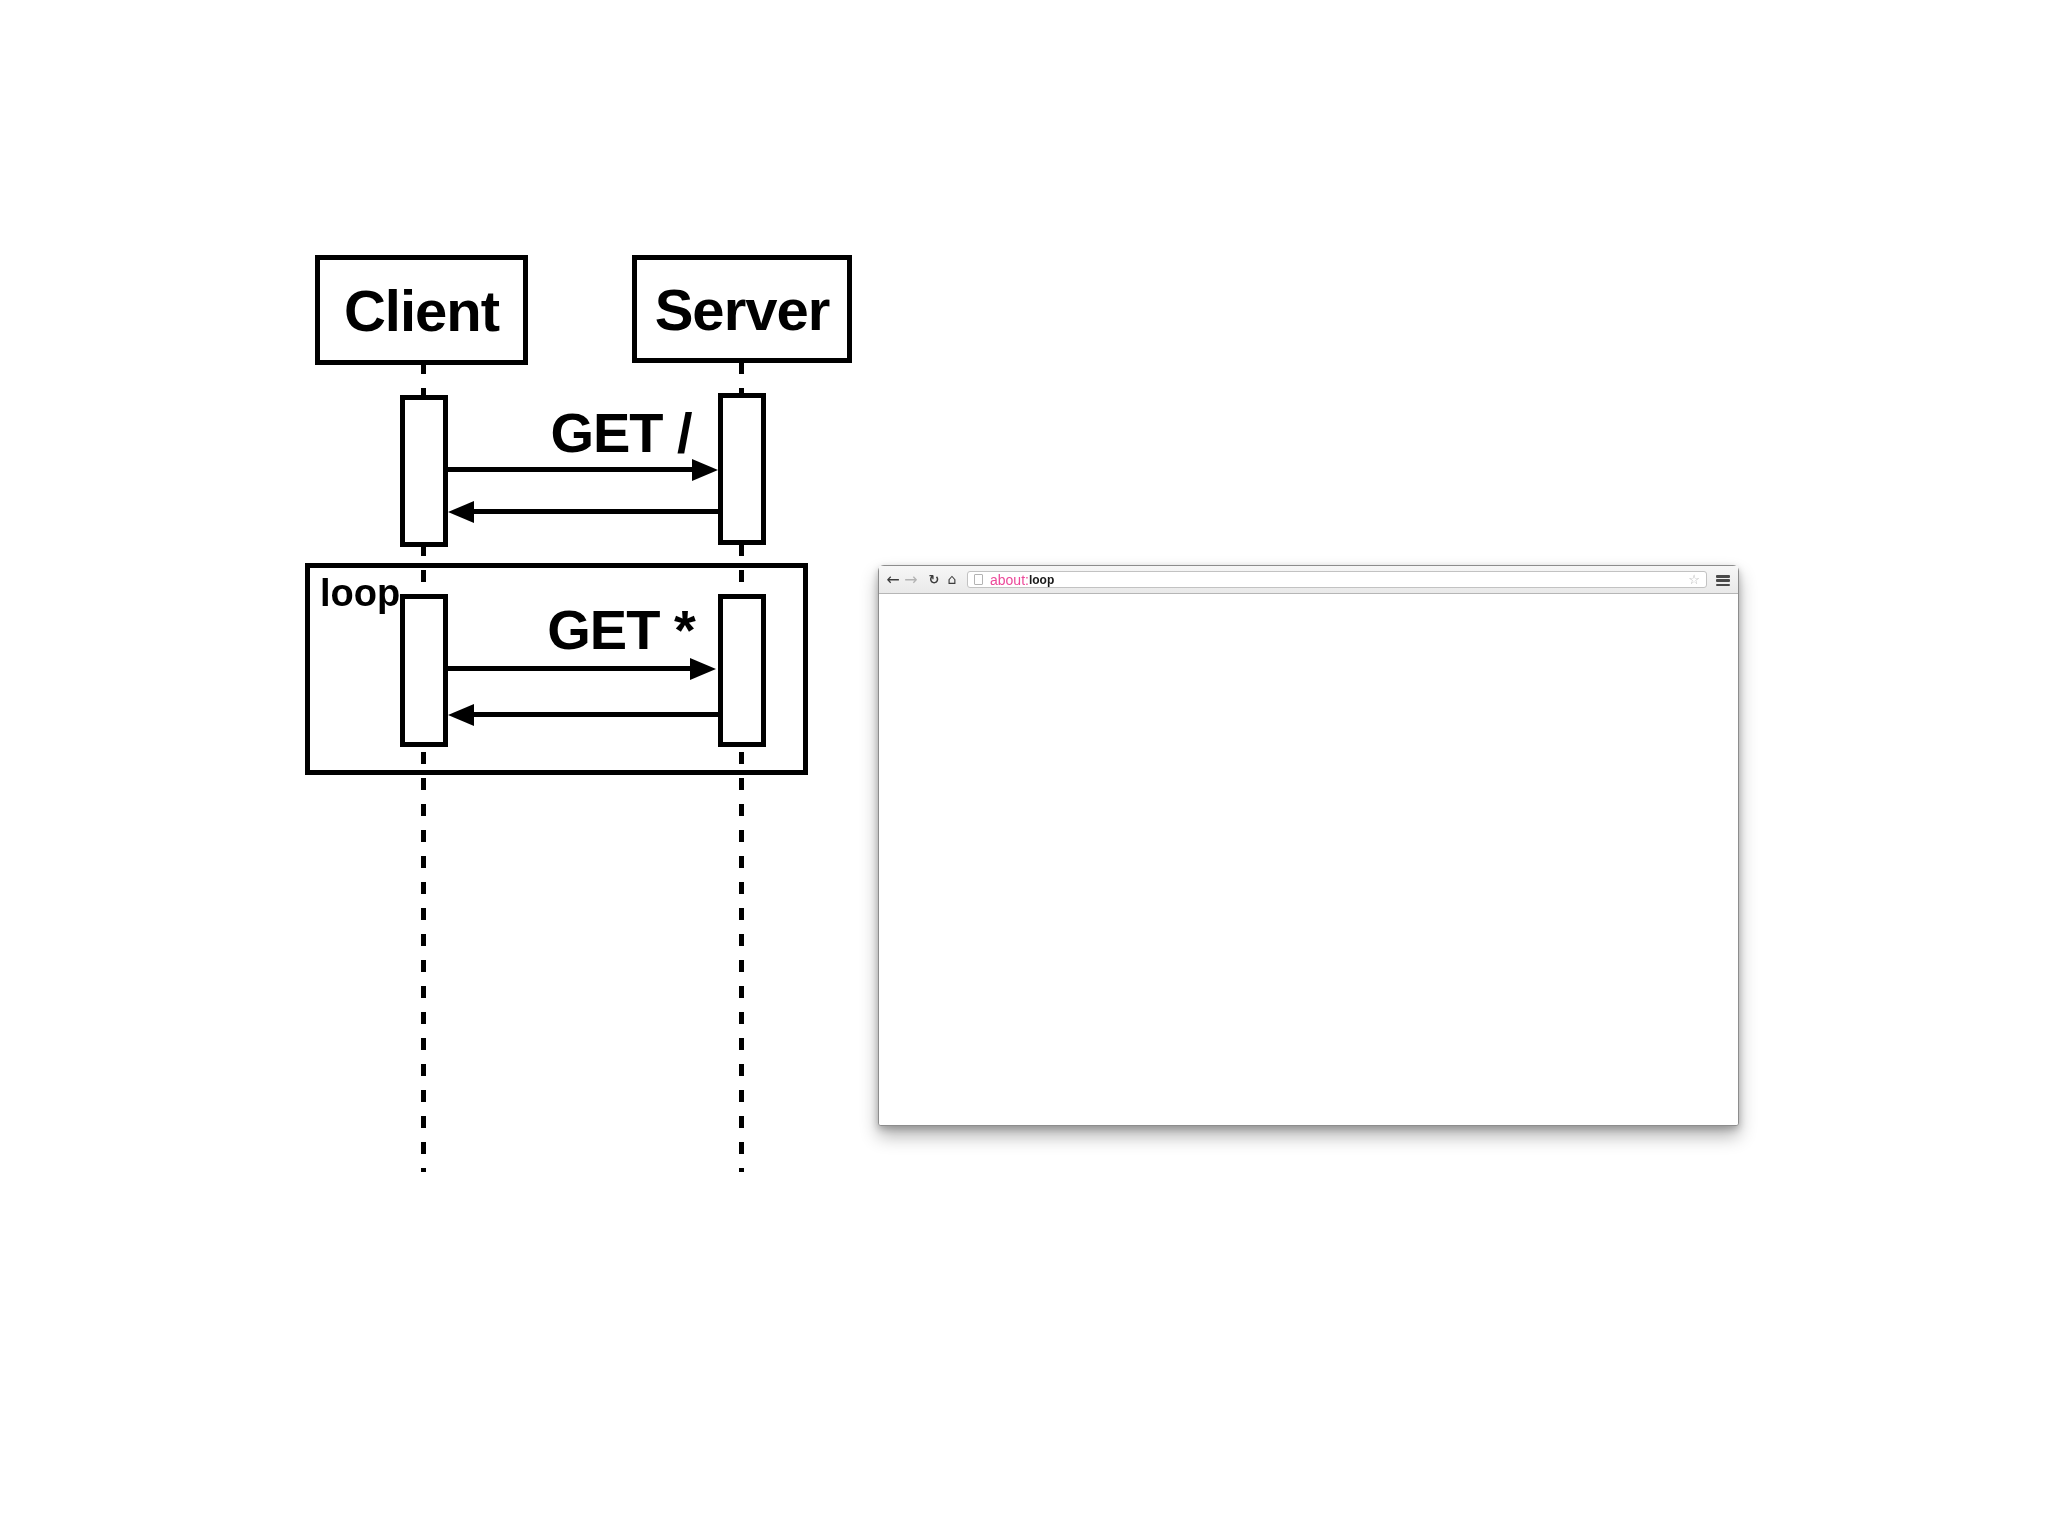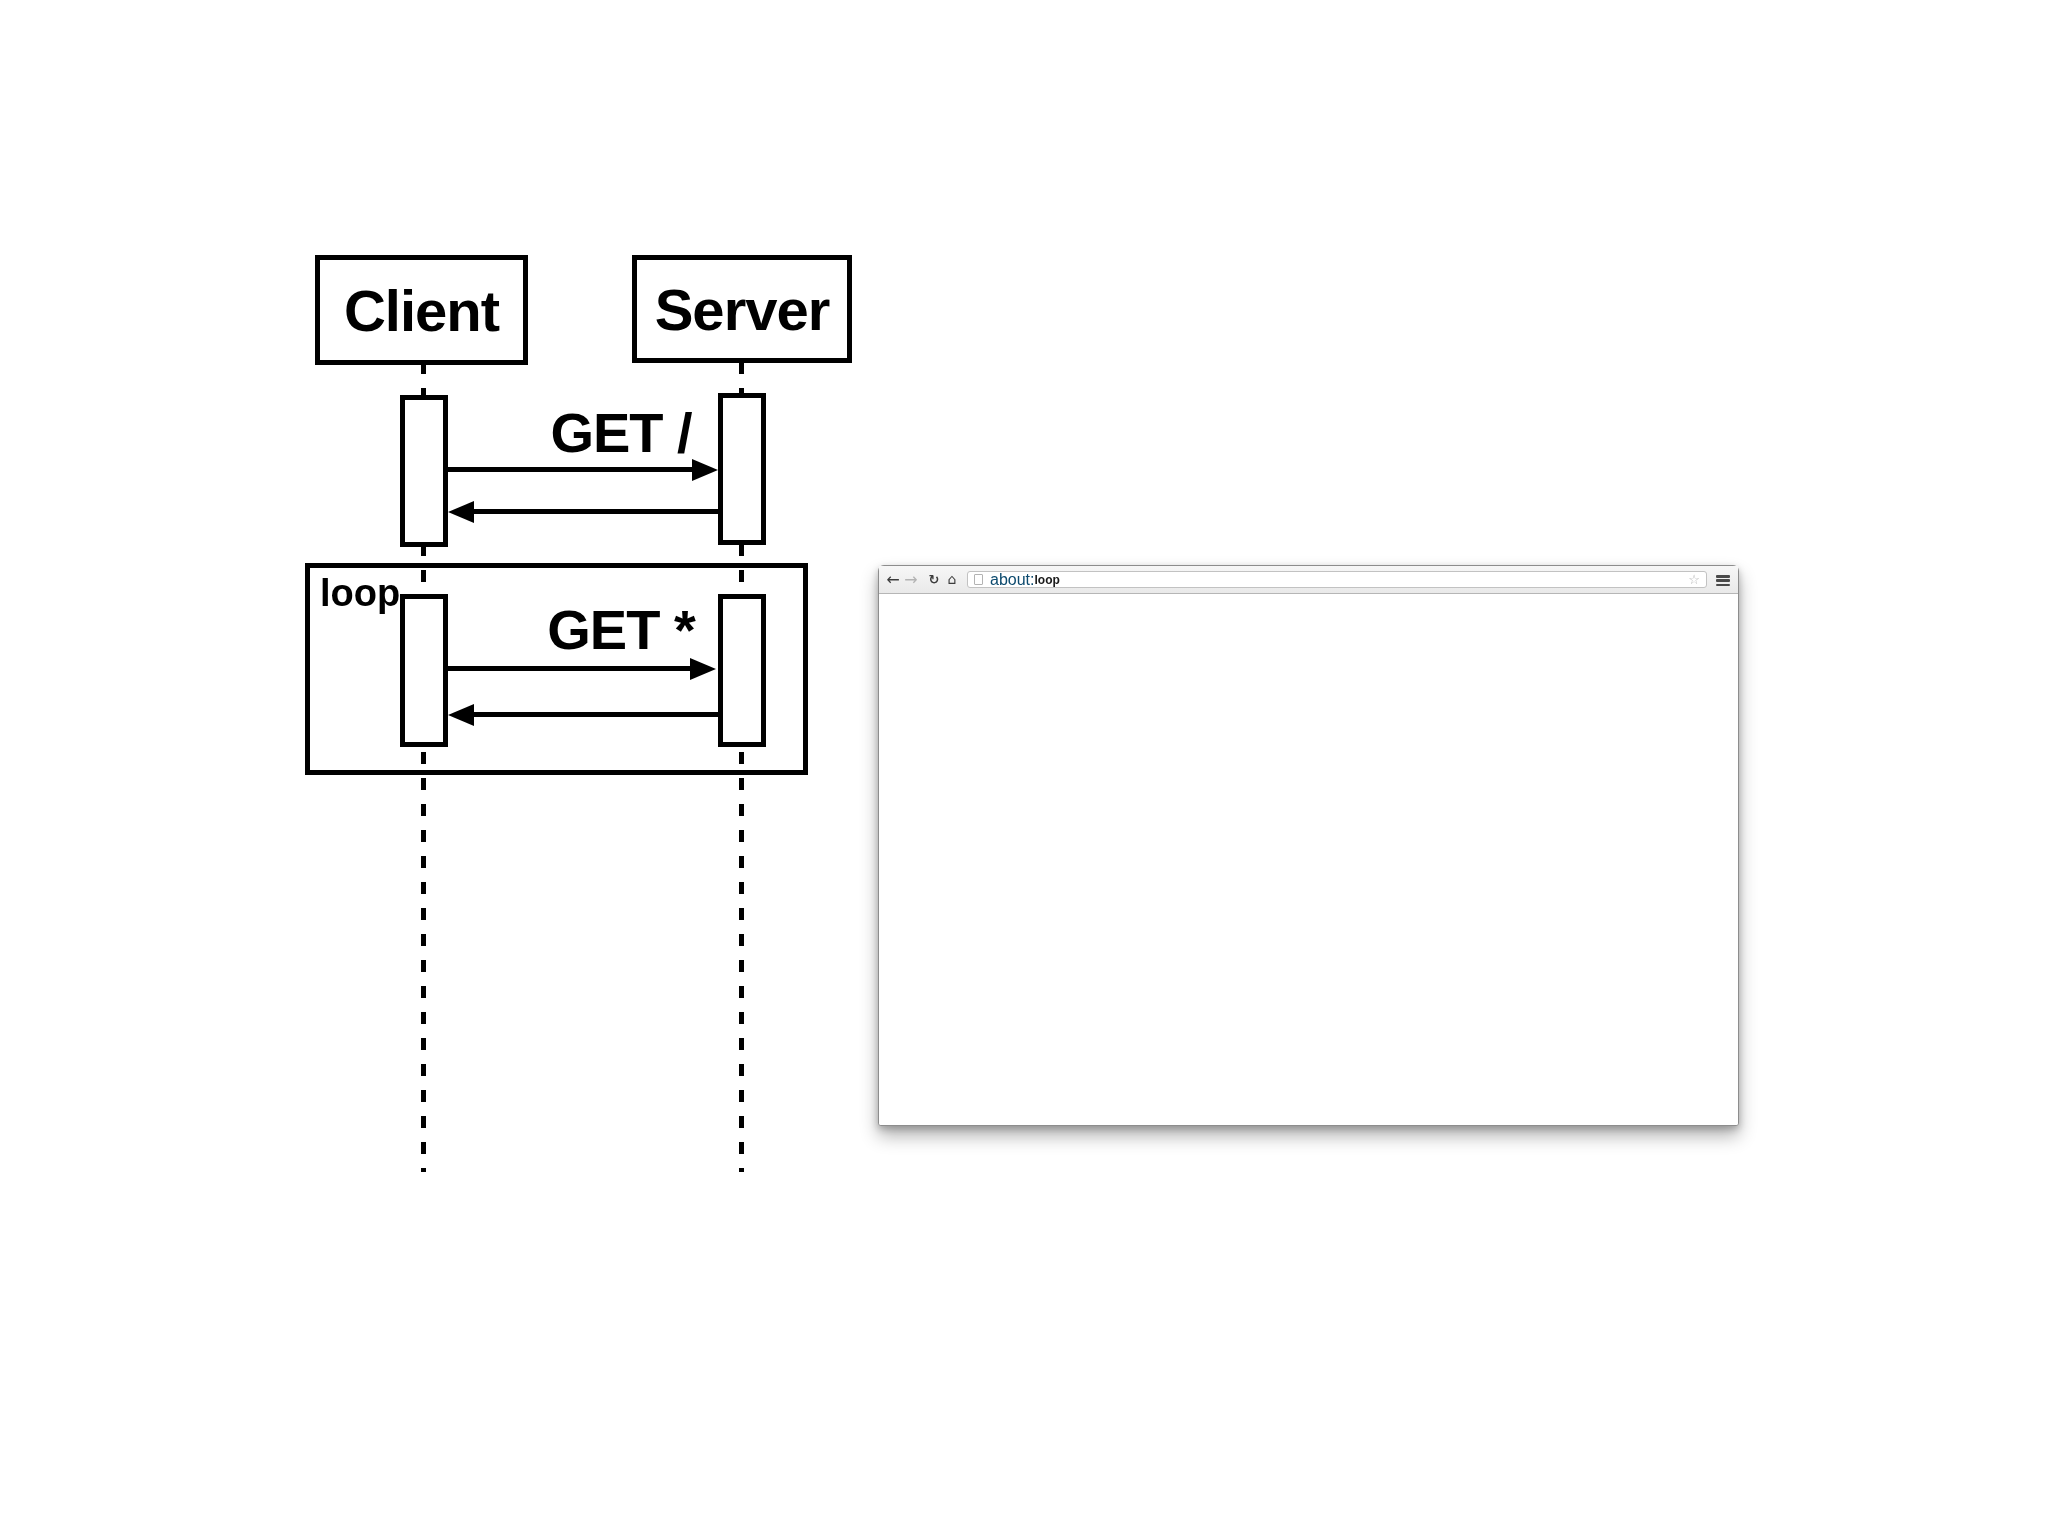--- a/index.html
+++ b/index.html
@@ -67,21 +67,21 @@
   .toolbar{position:relative;height:28px;background:linear-gradient(#f7f7f7,#e9e9e9);
            border-bottom:1px solid #b6b6b6;border-radius:0;}
   .tbicon{position:absolute;top:0;height:28px;line-height:27px;text-align:center;width:18px;
           font-family:"DejaVu Sans",sans-serif;}
   .tb-back{left:5px;font-size:16px;color:#3c3c3c;}
   .tb-fwd{left:23px;font-size:16px;color:#b3b3b3;}
   .tb-reload{left:46px;font-size:13px;color:#3c3c3c;font-weight:700;}
   .tb-home{left:64px;font-size:14px;color:#3c3c3c;}
   .urlbar{position:absolute;left:88px;right:31px;top:5px;height:17px;background:#fff;
           border:1px solid #c2c2c2;border-radius:3px;display:flex;align-items:center;padding:0 6px;}
-  .urlpre{font-size:16px;color:#0c4a6e;margin-left:7px;white-space:pre;}
+  .urlpre{font-size:14px;color:#ec4899;margin-left:7px;white-space:pre;}
   .urlmain{font-size:12px;color:#191919;font-weight:700;}
   .star{margin-left:auto;font-size:13px;line-height:1;color:#b5b5b5;font-family:"DejaVu Sans",sans-serif;}
   .menu{position:absolute;right:8px;top:9px;width:14px;height:11px;
         display:flex;flex-direction:column;justify-content:space-between;}
   .menu i{display:block;height:2.5px;background:#4a4a4a;border-radius:1px;}
   .content{position:absolute;left:0;right:0;top:56px;bottom:0;background:#fff;
            border-radius:0 0 2px 2px;}
 </style>
 </head>
 <body>

